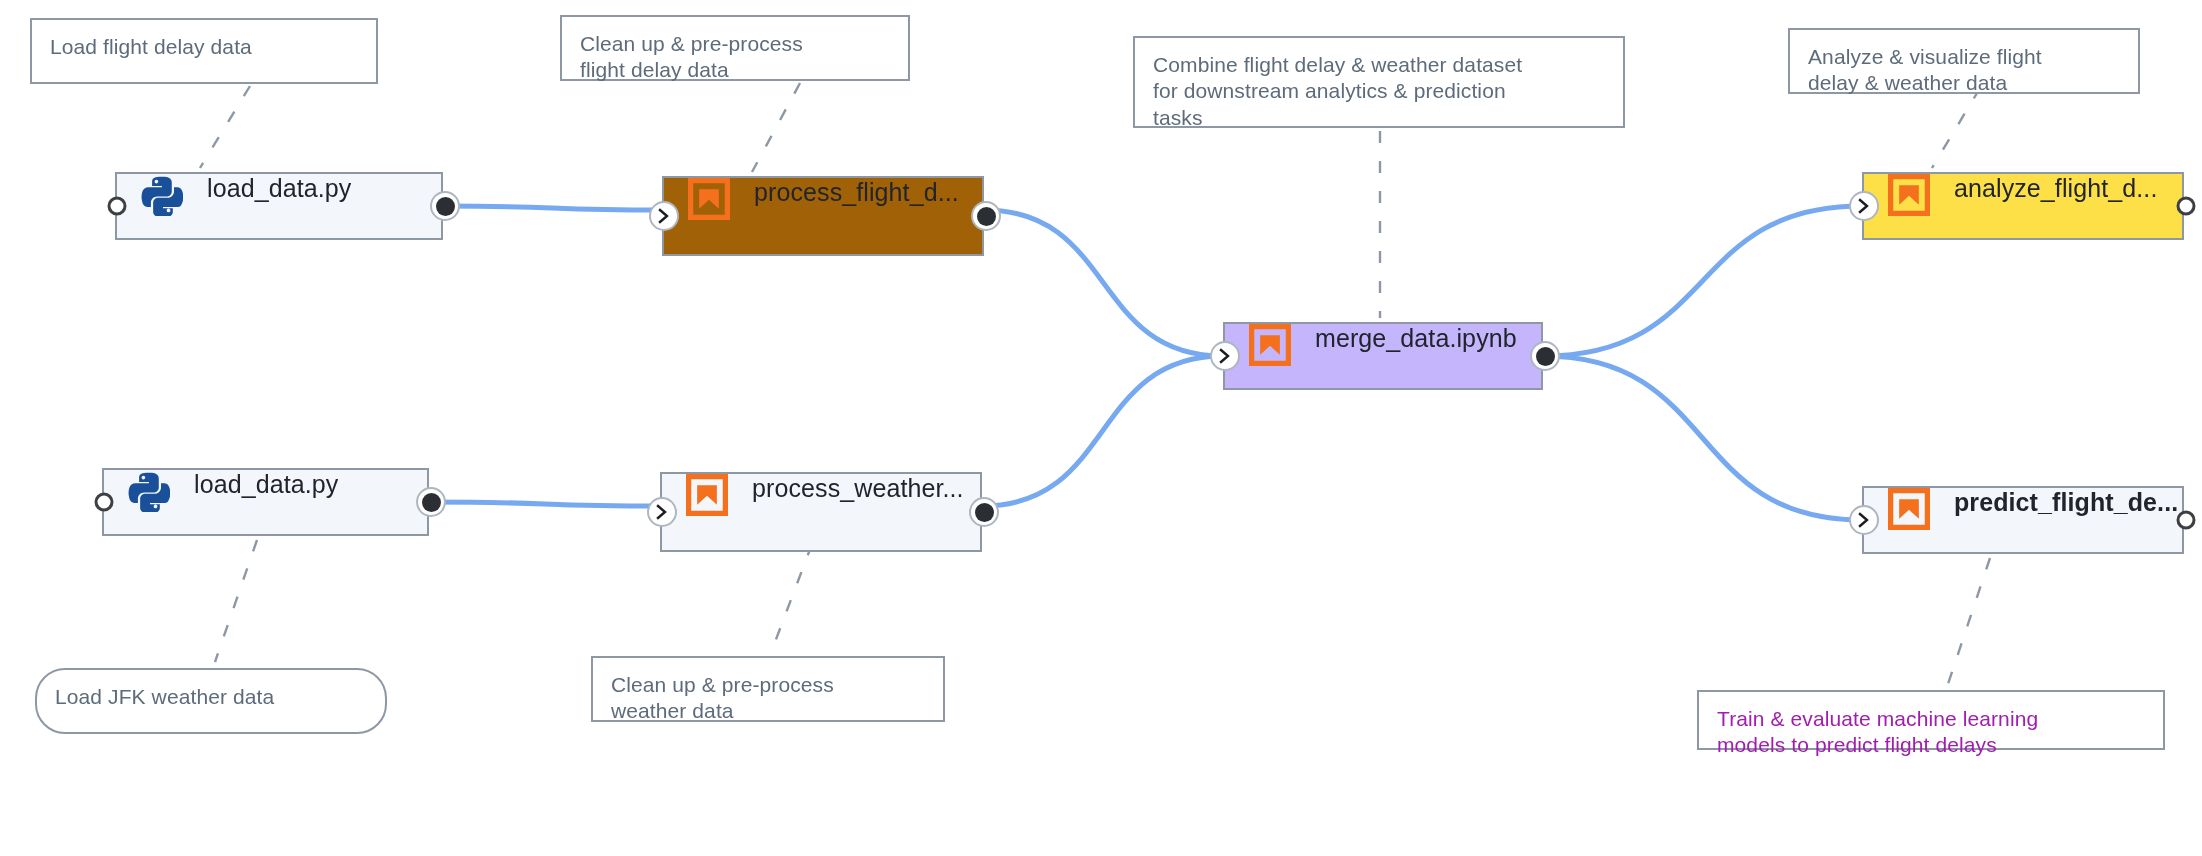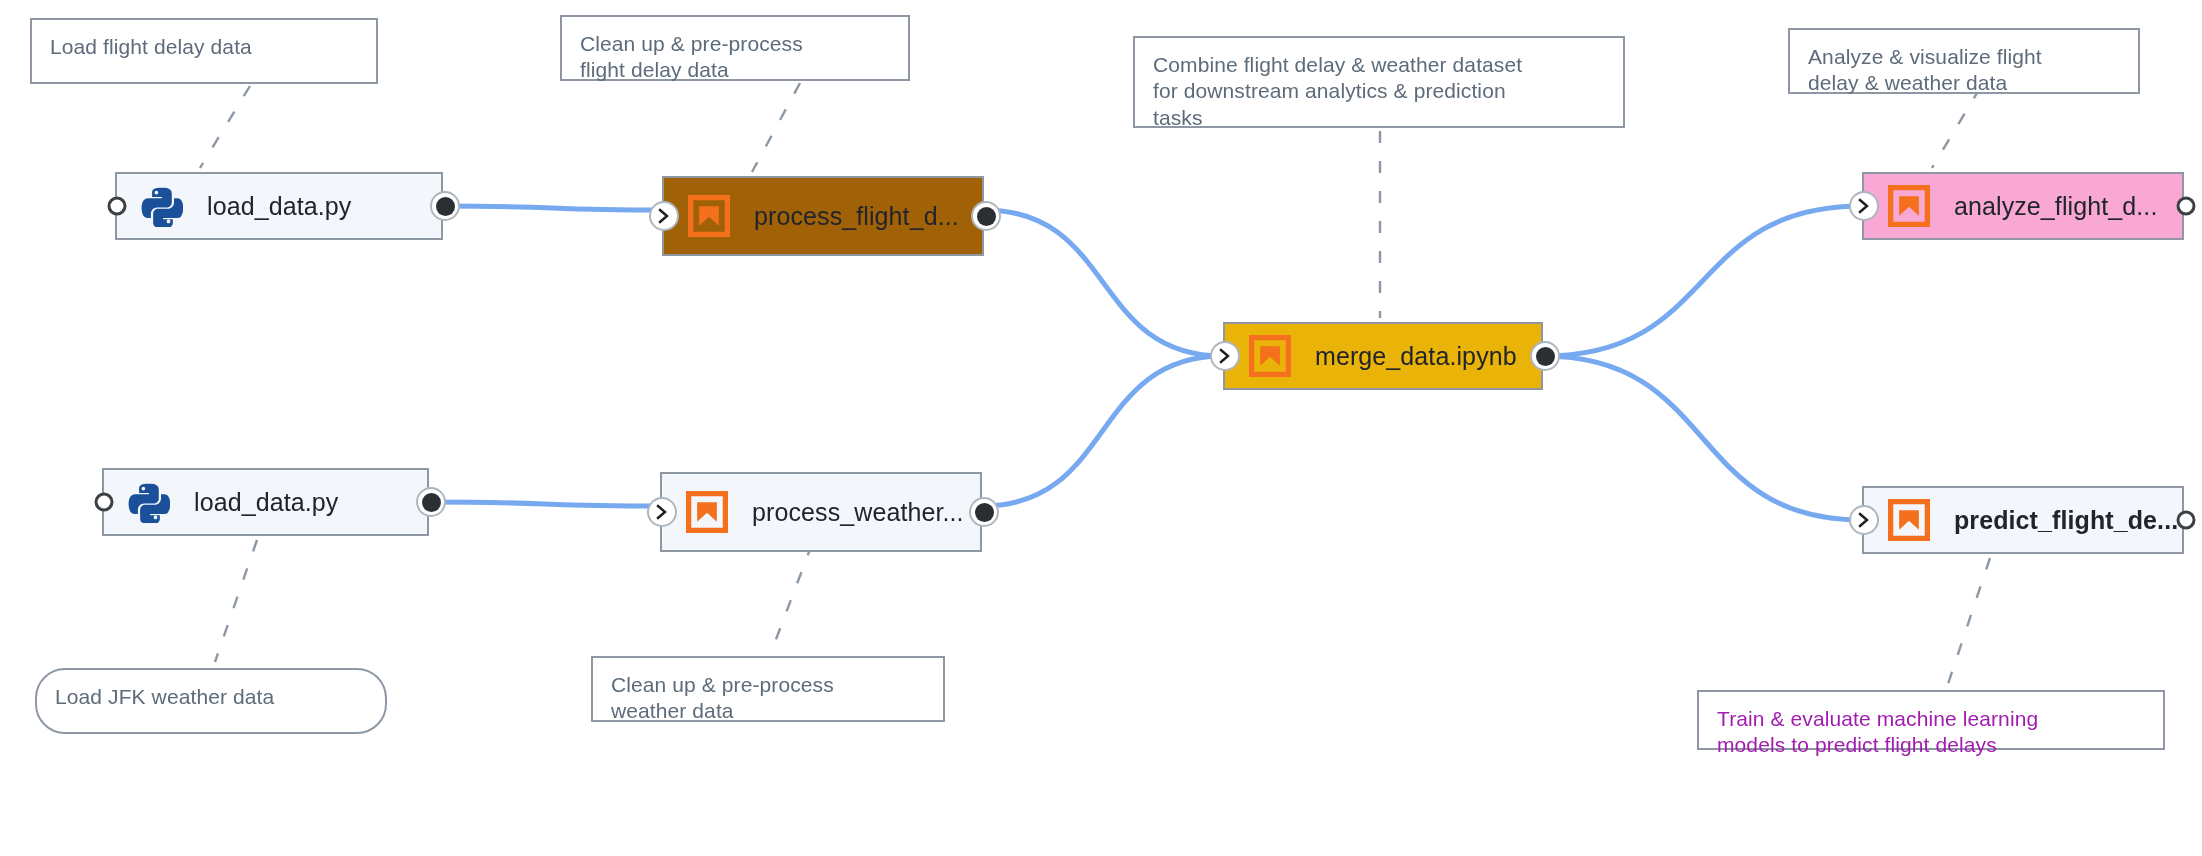--- a/index.html
+++ b/index.html
@@ -43,21 +43,21 @@
     letter-spacing: 0.1px;
   }
 
   
   .node {
     position: absolute;
     box-sizing: border-box;
     background: #f3f6fb;
     border: 2px solid #8d98a4;
     display: flex;
-    align-items: center;
+    align-items: flex-start;
     padding-left: 24px;
   }
   .node-icon {
     width: 42px;
     height: 42px;
     flex: 0 0 42px;
     display: block;
   }
   .node-label {
     margin-left: 24px;
@@ -210,38 +210,38 @@
         <span class="node-label">process_weather...</span>
         <span class="port port-in-chevron" style="left: 0px;">
           <svg width="14" height="16" viewBox="0 0 14 16">
             <path d="M3 2 L10 8 L3 14" fill="none" stroke="#1b1e21" stroke-width="2.4" stroke-linecap="square"></path>
           </svg>
         </span>
         <span class="port port-out-filled" style="left: 322px;">
           <span class="dot"></span>
         </span>
       </div>
-      <div class="node" style="left: 1223px; top: 322px; width: 320px; height: 68px; background: #eab308; border-color: rgb(141, 152, 164);">
+      <div class="node" style="left: 1223px; top: 322px; width: 320px; height: 68px; background: #c4b5fd; border-color: rgb(141, 152, 164);">
         <span style="display: block; flex: 0 0 42px;">
           <svg class="node-icon" viewBox="0 0 64 64">
             <rect x="4" y="4" width="56" height="56" fill="none" stroke="#f4701d" stroke-width="8"></rect>
             <path d="M17 17 H47 V47 L32 33 L17 47 Z" fill="#f4701d"></path>
           </svg>
         </span>
         <span class="node-label">merge_data.ipynb</span>
         <span class="port port-in-chevron" style="left: 0px;">
           <svg width="14" height="16" viewBox="0 0 14 16">
             <path d="M3 2 L10 8 L3 14" fill="none" stroke="#1b1e21" stroke-width="2.4" stroke-linecap="square"></path>
           </svg>
         </span>
         <span class="port port-out-filled" style="left: 320px;">
           <span class="dot"></span>
         </span>
       </div>
-      <div class="node" style="left: 1862px; top: 172px; width: 322px; height: 68px; background: #f9a8d4; border-color: rgb(141, 152, 164);">
+      <div class="node" style="left: 1862px; top: 172px; width: 322px; height: 68px; background: #fde047; border-color: rgb(141, 152, 164);">
         <span style="display: block; flex: 0 0 42px;">
           <svg class="node-icon" viewBox="0 0 64 64">
             <rect x="4" y="4" width="56" height="56" fill="none" stroke="#f4701d" stroke-width="8"></rect>
             <path d="M17 17 H47 V47 L32 33 L17 47 Z" fill="#f4701d"></path>
           </svg>
         </span>
         <span class="node-label">analyze_flight_d...</span>
         <span class="port port-in-chevron" style="left: 0px;">
           <svg width="14" height="16" viewBox="0 0 14 16">
             <path d="M3 2 L10 8 L3 14" fill="none" stroke="#1b1e21" stroke-width="2.4" stroke-linecap="square"></path>

